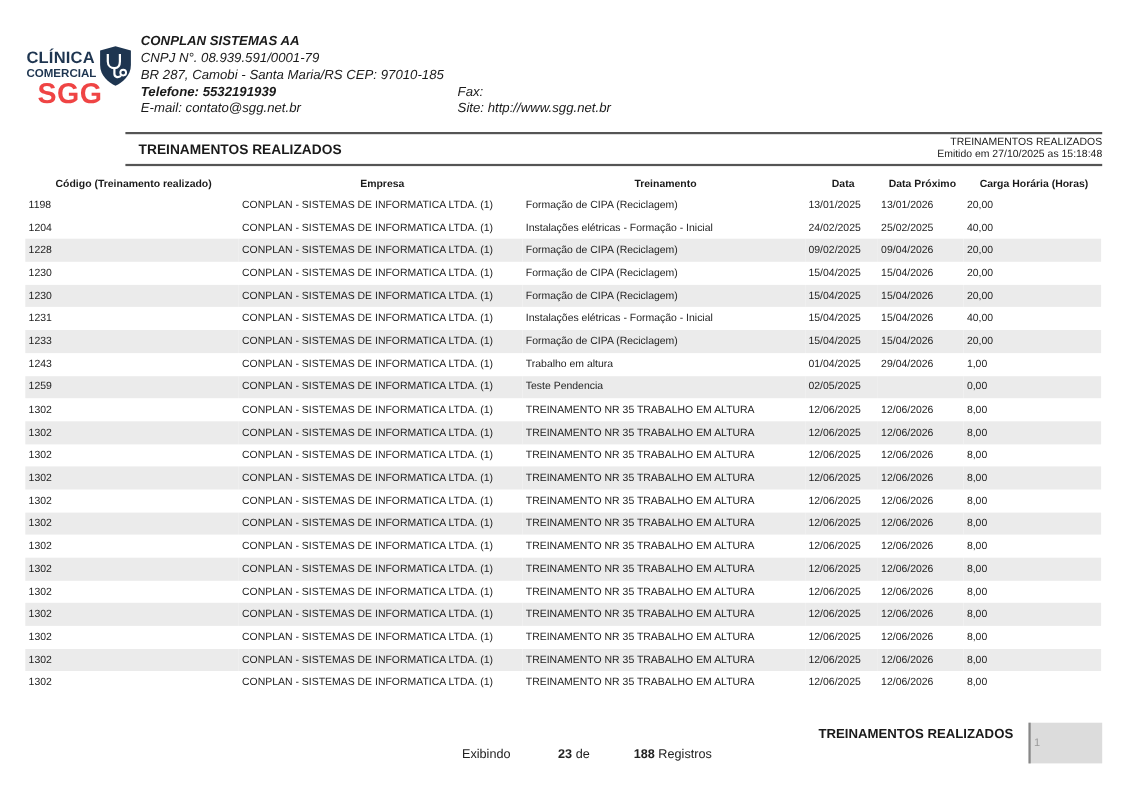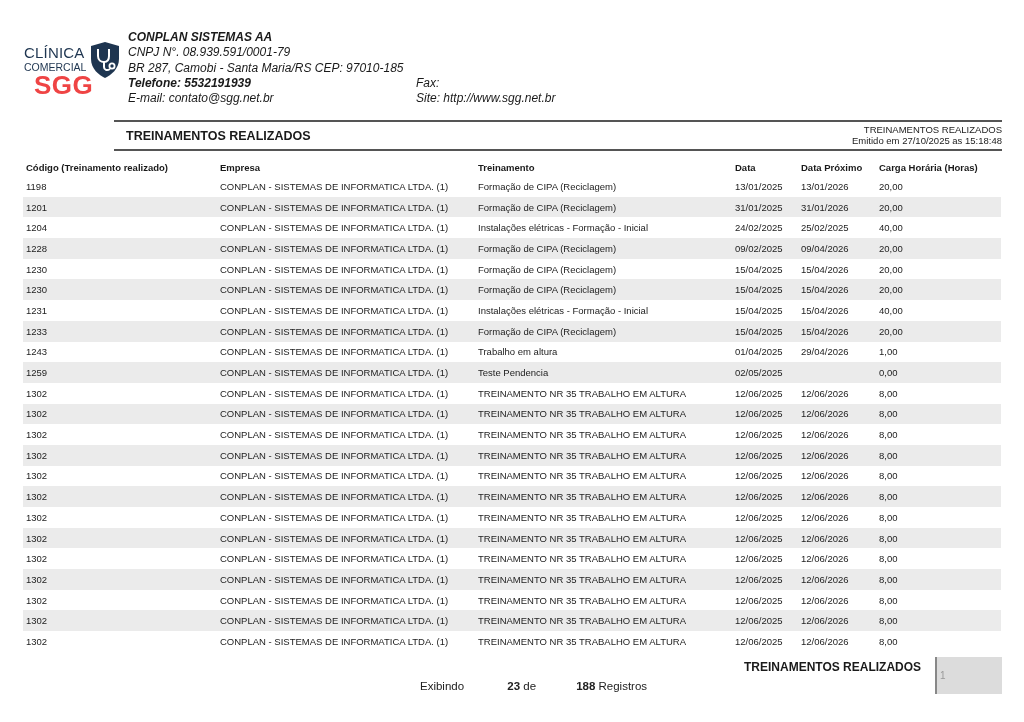--- a/index.html
+++ b/index.html
@@ -1,36 +1,36 @@
 <!DOCTYPE html>
 <html><head>
 <meta charset="utf-8">
 <style>
   html, body { margin: 0; padding: 0; background: #ffffff; }
   body { width: 1024px; height: 722px; position: relative; overflow: hidden;
          font-family: "Liberation Sans", sans-serif; color: #1a1a1a; }
   .logo { position: absolute; left: 22px; top: 40px; width: 100px; height: 60px; }
-  .logo .t1 { position: absolute; left: 2px; top: 4px; font-weight: normal; font-size: 15px; color: #1e3550; letter-spacing: 0.2px; }
-  .logo .t2 { position: absolute; left: 2px; top: 21px; font-weight: normal; font-size: 10.5px; color: #1e3550; }
+  .logo .t1 { position: absolute; left: 2px; top: 4px; font-weight: bold; font-size: 15px; color: #1e3550; letter-spacing: 0.2px; }
+  .logo .t2 { position: absolute; left: 2px; top: 21px; font-weight: bold; font-size: 10.5px; color: #1e3550; }
   .logo .t3 { position: absolute; left: 12px; top: 30px; font-weight: bold; font-size: 26px; color: #ef4444; letter-spacing: 0.5px; text-align: right; }
   .logo svg { position: absolute; left: 67px; top: 1px; }
 
   .company { position: absolute; left: 128px; top: 30px; font-size: 12px; line-height: 15.3px; font-style: italic; }
   .company .name { font-weight: bold; }
   .company .bold { font-weight: bold; }
   .company .row2 { position: relative; }
   .company .right { position: absolute; left: 288px; top: 0; white-space: nowrap; }
 
   .title-bar { position: absolute; left: 114px; top: 120px; width: 888px; height: 27px;
                border-top: 2px solid #555; border-bottom: 2px solid #555; }
   .title-bar .title { position: absolute; left: 12px; top: 7px; font-weight: bold; font-size: 12.5px; }
   .title-bar .meta { position: absolute; right: 0; top: 2px; text-align: right; font-size: 9.5px; line-height: 11px; color: #222; }
 
   table.report { position: absolute; left: 23px; top: 158px; width: 978px; border-collapse: collapse; font-size: 9.5px; }
-  table.report th { text-align: left; font-weight: bold; height: 18px; padding: 0 0 0 3px; }
+  table.report th { text-align: center; font-weight: bold; height: 18px; padding: 0 0 0 3px; }
   table.report td { height: 20.7px; padding: 0 0 0 3px; white-space: nowrap; color: #222; }
   table.report tr.alt td { background: #ebebeb; }
   .c1 { width: 191px; } .c2 { width: 255px; } .c3 { width: 254px; } .c4 { width: 63px; } .c5 { width: 75px; } .c6 { width: auto; }
 
   .footer-title { position: absolute; left: 744px; top: 660px; font-weight: bold; font-size: 12px; }
   .page-box { position: absolute; left: 935px; top: 657px; width: 65px; height: 37px; background: #dcdcdc;
               border-left: 2px solid #888; }
   .page-box span { position: absolute; left: 3px; top: 13px; font-size: 10px; color: #999; }
   .records { position: absolute; left: 420px; top: 680px; font-size: 11.5px; color: #222; }
   .records b { font-weight: bold; margin-left: 40px; }
@@ -85,28 +85,20 @@
   </thead>
   <tbody id="tbody">
       <tr>
         <td>1198</td>
         <td>CONPLAN - SISTEMAS DE INFORMATICA LTDA. (1)</td>
         <td>Formação de CIPA (Reciclagem)</td>
         <td>13/01/2025</td>
         <td>13/01/2026</td>
         <td>20,00</td>
       </tr>
-      <tr class="alt">
-        <td>1201</td>
-        <td>CONPLAN - SISTEMAS DE INFORMATICA LTDA. (1)</td>
-        <td>Formação de CIPA (Reciclagem)</td>
-        <td>31/01/2025</td>
-        <td>31/01/2026</td>
-        <td>20,00</td>
-      </tr>
       <tr>
         <td>1204</td>
         <td>CONPLAN - SISTEMAS DE INFORMATICA LTDA. (1)</td>
         <td>Instalações elétricas - Formação - Inicial</td>
         <td>24/02/2025</td>
         <td>25/02/2025</td>
         <td>40,00</td>
       </tr>
       <tr class="alt">
         <td>1228</td>

